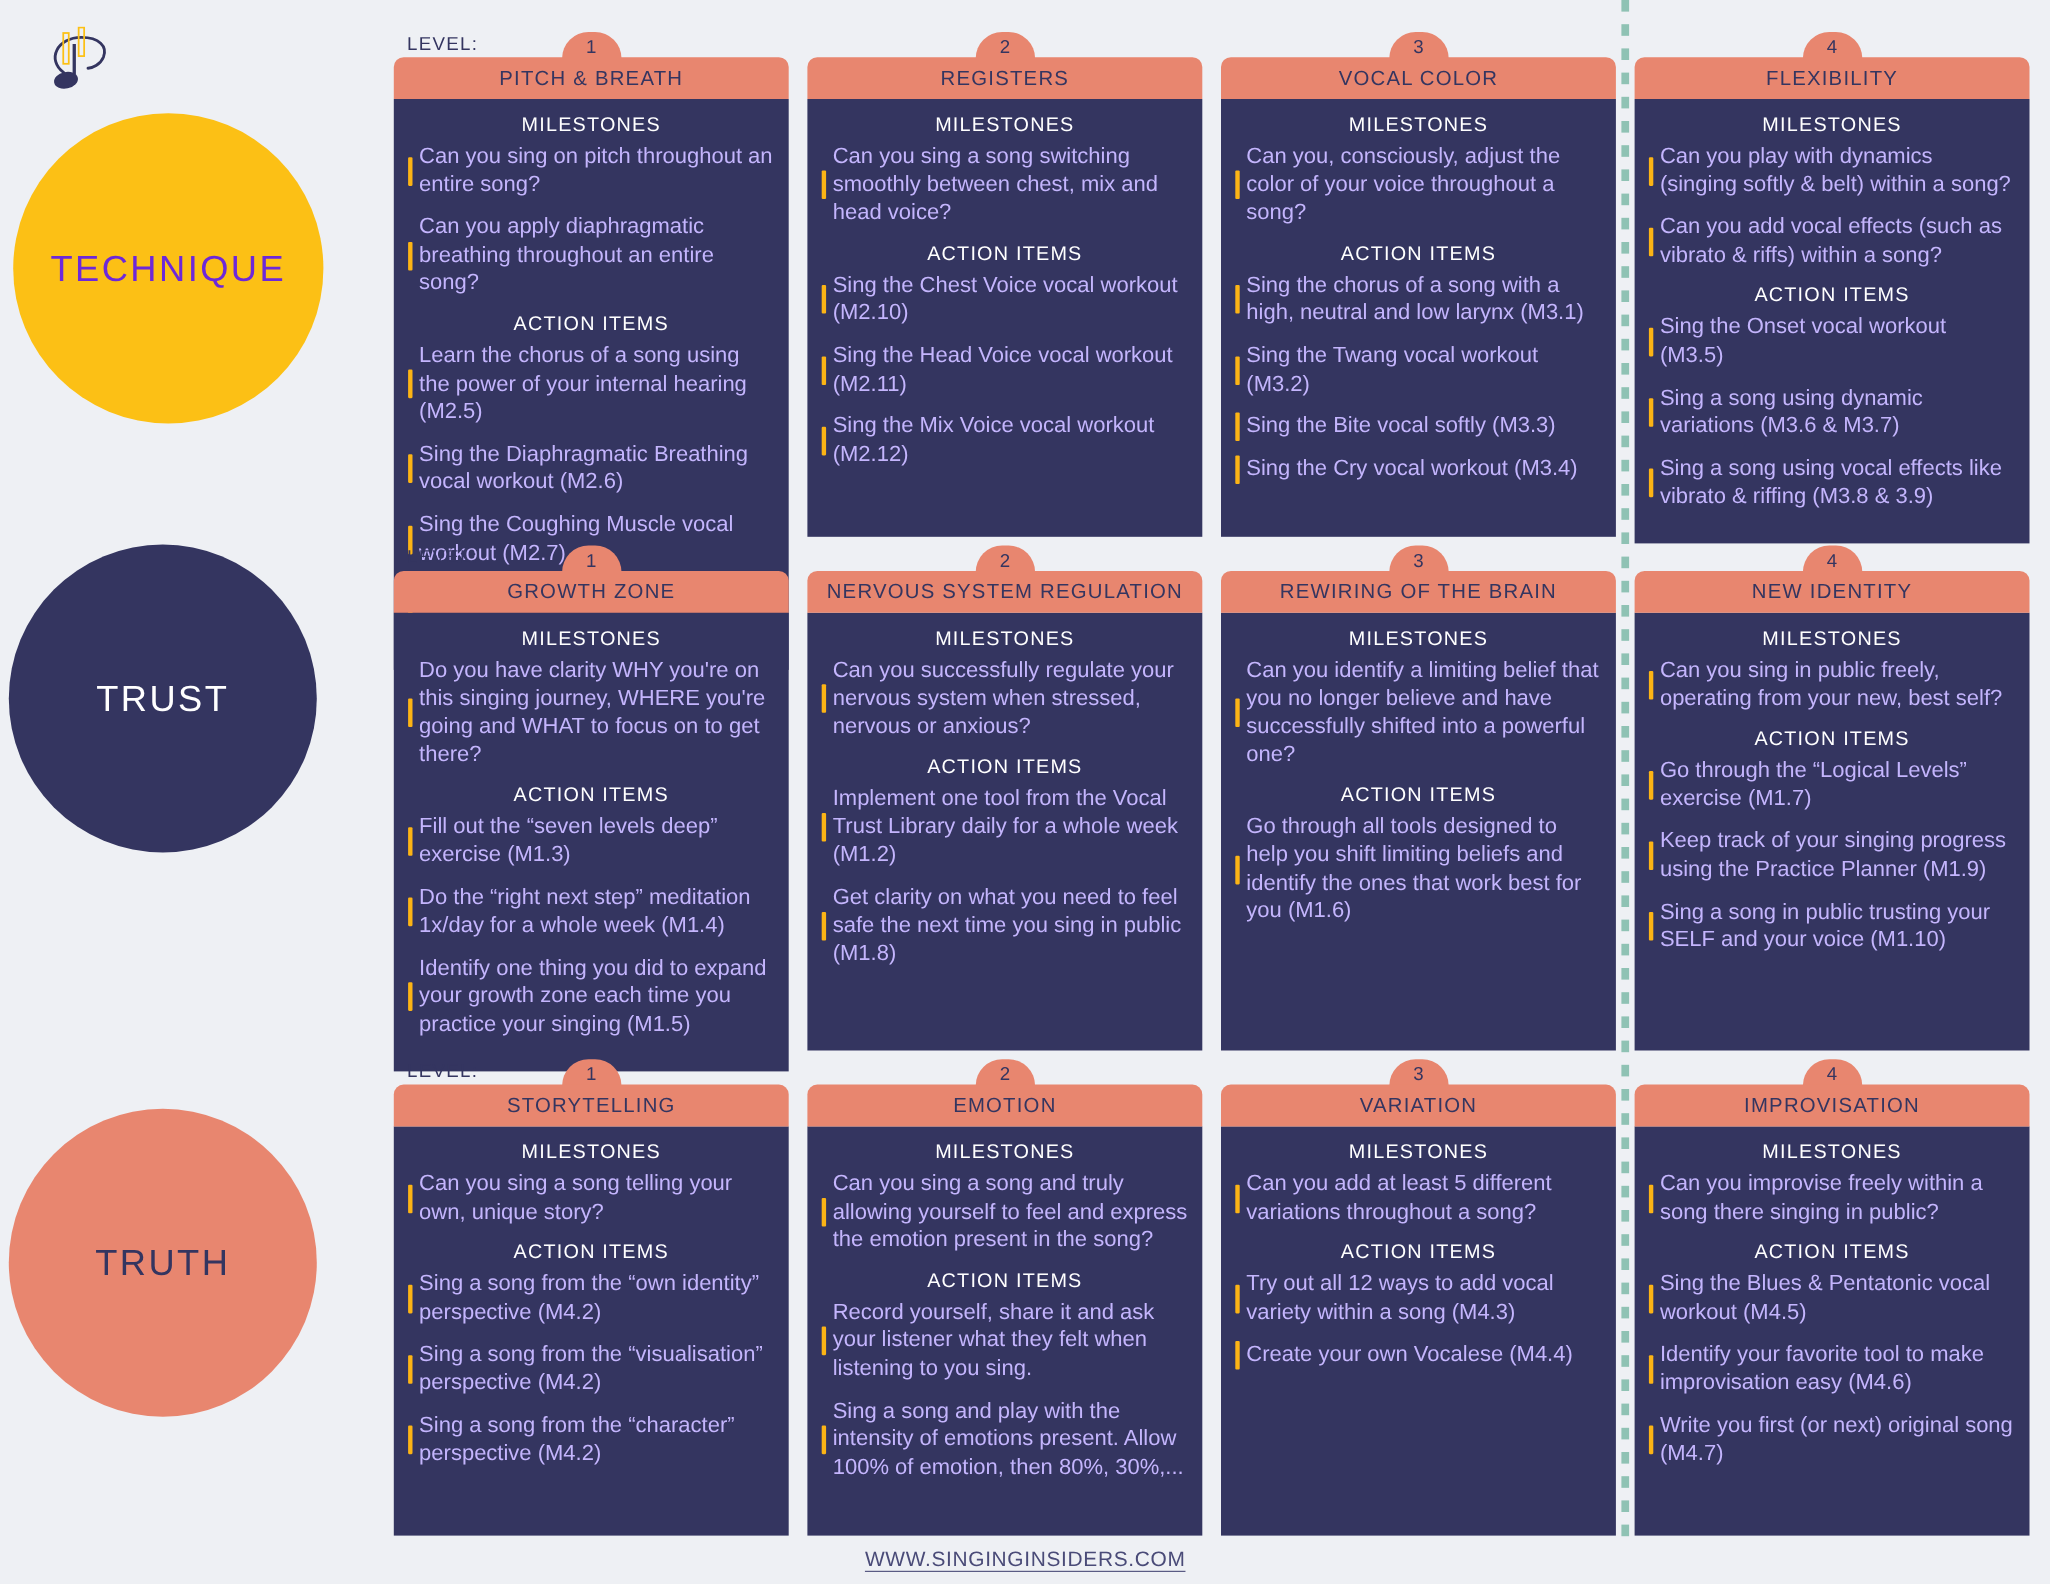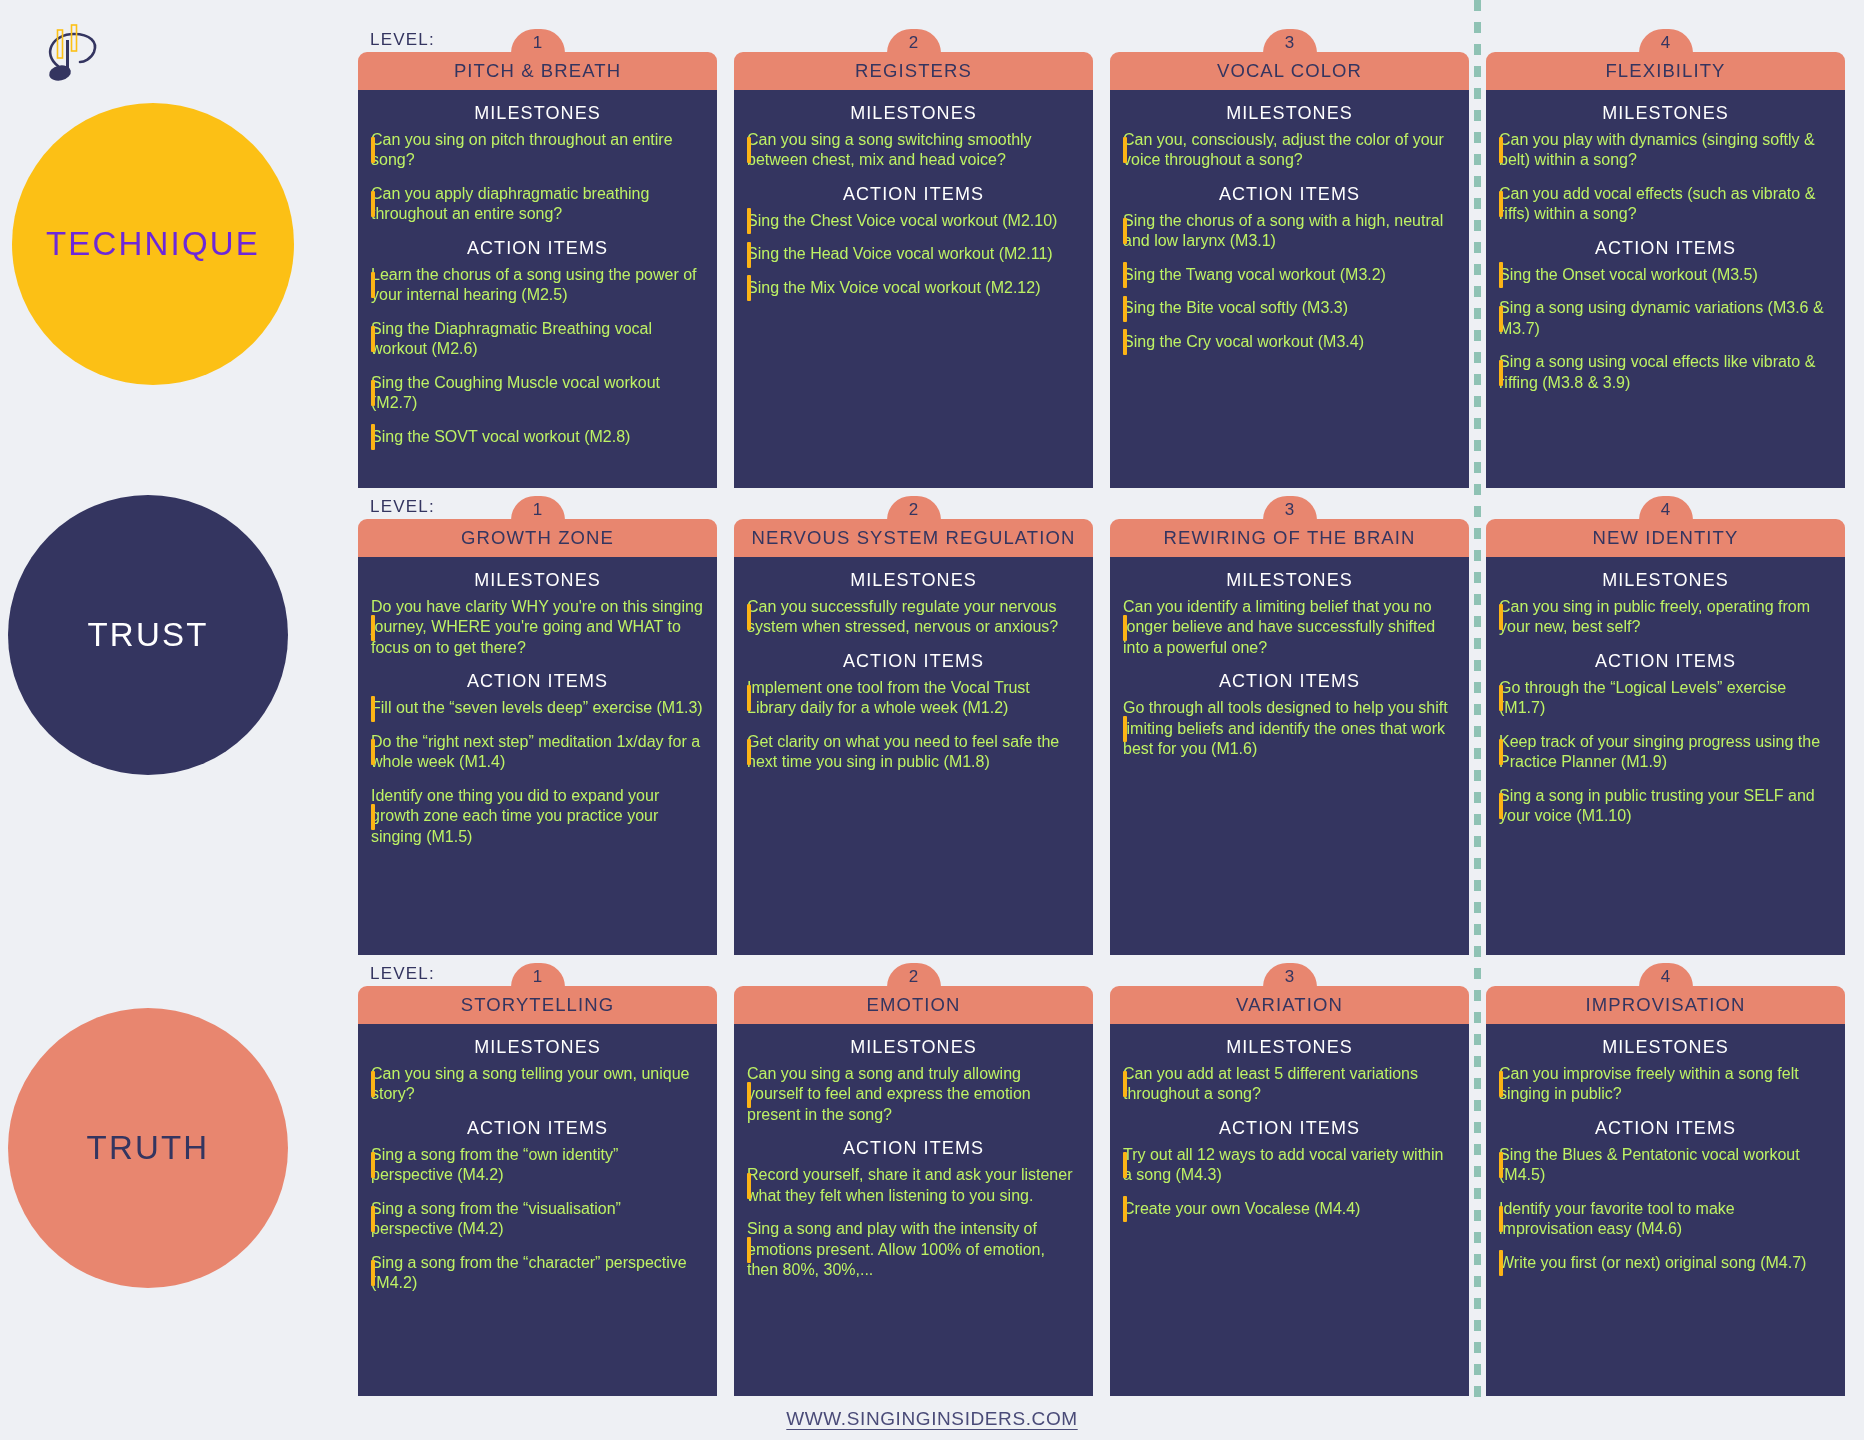--- a/index.html
+++ b/index.html
@@ -78,23 +78,24 @@
   .section-label {
     text-align: center; color: #ffffff;
     font-size: 18px; letter-spacing: 1.1px;
     margin: 4px 0 6px 0;
   }
   .section-label.action { margin-top: 8px; }
 
   ul.items { list-style: none; }
   ul.items li {
     position: relative;
-    color: #bef264;
-    font-size: 16px;
+    color: #c4b5fd;
+    font-size: 20px;
     line-height: 1.28;
+    padding-left: 10px;
     margin-bottom: 13px;
   }
   ul.items li::before {
     content: "";
     position: absolute; left: 0; top: 50%;
     transform: translateY(-50%);
     width: 4px; height: 26px;
     background: #fcb415; border-radius: 1px;
   }
 
@@ -353,21 +354,21 @@
        </div>
         </div>
         <div class="card">
           <div class="tab-num">4</div>
        <div class="card-header">
          <span class="card-title">IMPROVISATION</span>
        </div>
        <div class="card-body">
          <div class="section-label">MILESTONES</div>
          <ul class="items">
-              <li>Can you improvise freely within a song felt singing in public?</li>
+              <li>Can you improvise freely within a song there singing in public?</li>
             </ul>
          <div class="section-label action">ACTION ITEMS</div>
          <ul class="items">
               <li>Sing the Blues &amp; Pentatonic vocal workout (M4.5)</li>
               <li>Identify your favorite tool to make improvisation easy (M4.6)</li>
               <li>Write you first (or next) original song (M4.7)</li>
             </ul>
        </div>
         </div>
       </div>

